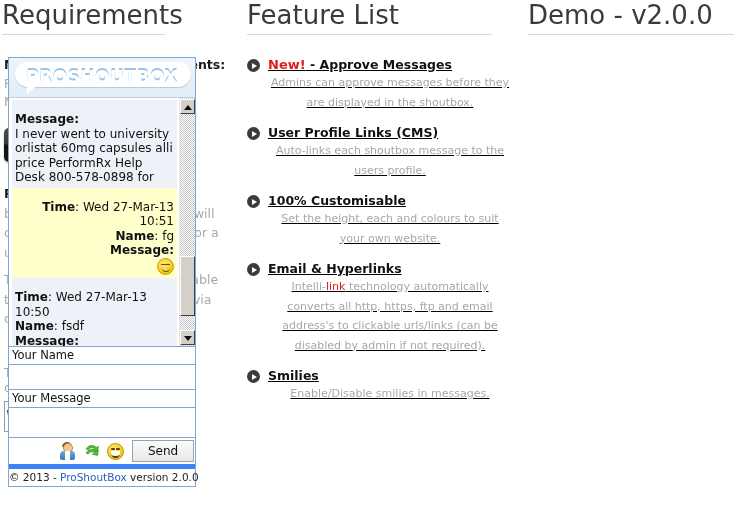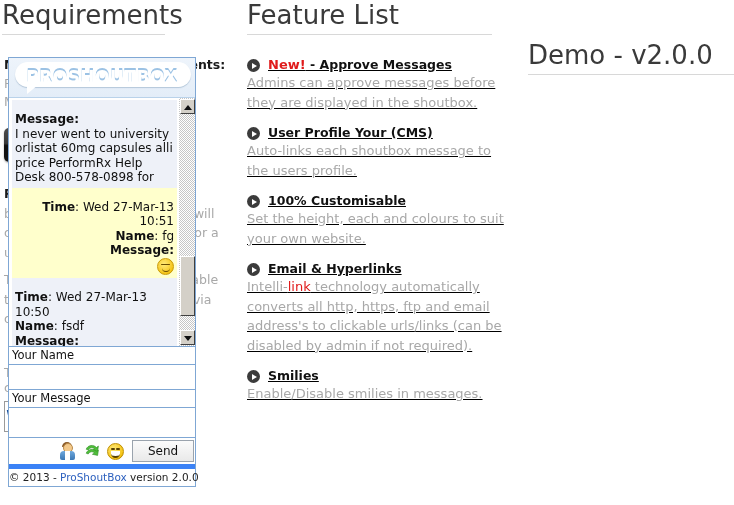--- a/index.html
+++ b/index.html
@@ -14,21 +14,21 @@
     font-family: "Liberation Sans", sans-serif;
     overflow: hidden;
     -webkit-font-smoothing: none;
   }
   .col {
     position: absolute;
     top: 0;
   }
   .col-requirements { left: 2px;   width: 225px; }
   .col-features     { left: 247px; width: 265px; }
-  .col-demo         { left: 528px; width: 206px; margin-top: 40px; }
+  .col-demo         { left: 528px; width: 206px; }
 
   .col-head {
     font-size: 26px;
     font-weight: 400;
     color: #3a3a3a;
     letter-spacing: 0px;
     margin: 0;
     padding: 0 0 4px 0;
     line-height: 30px;
     font-family: "DejaVu Sans", sans-serif;
@@ -163,24 +163,26 @@
   }
   .feature-title {
     font-weight: bold;
     font-size: 12.5px;
     color: #111;
     font-family: "DejaVu Sans", sans-serif;
     line-height: 15px;
   }
   .feature-title .new { color: #e01b1b; font-size: 13px; }
   .feature-desc {
-    font-size: 13px;
+    font-size: 11px;
     color: #a8a8a8;
     line-height: 19.5px;
-    font-family: "DejaVu Sans", sans-serif;
+    margin-left: 21px;
+    font-family: "DejaVu Sans", sans-serif;
+    text-align: center;
   }
   .feature-desc .rlink { color: #e01b1b; }
 
   
   .shoutbox {
     position: absolute;
     top: 57px; left: 8px;
     width: 188px;
     border: 1px solid #7fa7d4;
     background: #ffffff;
@@ -477,21 +479,21 @@
     <div class="feature-head">
       <span class="arrow-icon"></span>
       <span class="feature-title"><span class="new">New!</span><span> - Approve Messages</span></span>
     </div>
     <div class="feature-desc">Admins can approve messages before they are displayed in the shoutbox.</div>
   </div>
 
   <div class="feature">
     <div class="feature-head">
       <span class="arrow-icon"></span>
-      <span class="feature-title">User Profile Your (CMS)</span>
+      <span class="feature-title">User Profile Links (CMS)</span>
     </div>
     <div class="feature-desc">Auto-links each shoutbox message to the users profile.</div>
   </div>
 
   <div class="feature">
     <div class="feature-head">
       <span class="arrow-icon"></span>
       <span class="feature-title">100% Customisable</span>
     </div>
     <div class="feature-desc">Set the height, each and colours to suit your own website.</div>

